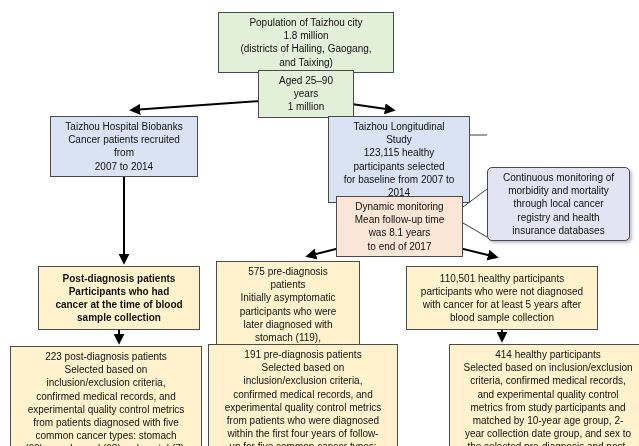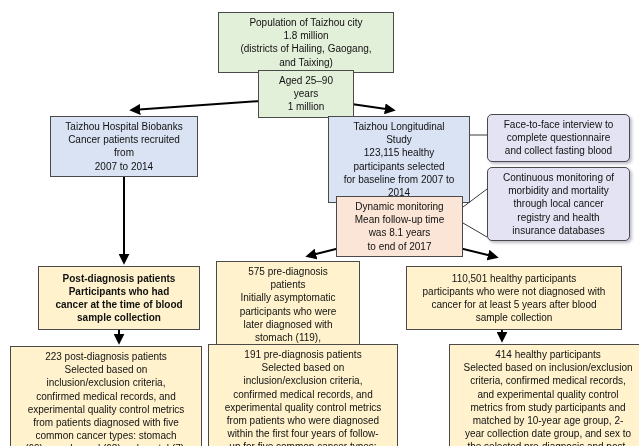--- a/index.html
+++ b/index.html
@@ -59,36 +59,35 @@
 1 million</div>
 
   <div class="box blue" style="left:50px;  top:116px; width:148px; min-height:38px;">Taizhou Hospital Biobanks
 Cancer patients recruited from
 2007 to 2014</div>
 
   <div class="box blue" style="left:328px; top:116px; width:142px; min-height:38px;">Taizhou Longitudinal Study
 123,115 healthy participants selected
 for baseline from 2007 to 2014</div>
 
-  <div class="box purple" style="left:487px; top:114px; width:143px; min-height:42px;">Face-to-face interview to complete questionnaire and collect fasting blood</div>
 
   <div class="box purple" style="left:487px; top:167px; width:143px; min-height:46px;">Continuous monitoring of morbidity and mortality through local cancer registry and health insurance databases</div>
 
 
   <div class="box pink" style="left:336px; top:196px; width:127px; min-height:38px;">Dynamic monitoring
 Mean follow-up time was 8.1 years
 to end of 2017</div>
 
   <div class="box yellow" style="left:38px;  top:266px; width:162px; min-height:64px;font-weight:bold;">Post-diagnosis patients
 Participants who had cancer at the time of blood sample collection</div>
 
   <div class="box yellow" style="left:216px; top:261px; width:144px; min-height:74px;">575 pre-diagnosis patients
 Initially asymptomatic participants who were later diagnosed with stomach (119), esophageal (124), colorectal (102), lung (142), or liver (88) cancer within four years</div>
 
-  <div class="box yellow" style="left:406px; top:266px; width:216px; min-height:64px;">110,501 healthy participants
+  <div class="box yellow" style="left:406px; top:266px; width:192px; min-height:64px;">110,501 healthy participants
 participants who were not diagnosed with cancer for at least 5 years after blood sample collection</div>
 
   <div class="box yellow" style="left:10px;  top:346px; width:192px; min-height:90px;">223 post-diagnosis patients
 Selected based on inclusion/exclusion criteria, confirmed medical records, and experimental quality control metrics from patients diagnosed with five common cancer types: stomach (69), esophageal (68), colorectal (7), lung (56), and liver (23)</div>
 
   <div class="box yellow" style="left:208px; top:344px; width:190px; min-height:92px;">191 pre-diagnosis patients
 Selected based on inclusion/exclusion criteria, confirmed medical records, and experimental quality control metrics from patients who were diagnosed within the first four years of follow-up for five common cancer types: stomach (35), esophageal (45), colorectal (35), lung (47), and liver (29)</div>
 
   <div class="box yellow" style="left:402px; top:344px; width:198px; min-height:92px;margin-left:47px;">414 healthy participants
 Selected based on inclusion/exclusion criteria, confirmed medical records, and experimental quality control metrics from study participants and matched by 10-year age group, 2-year collection date group, and sex to the selected pre-diagnosis and post-diagnosis patients</div>

